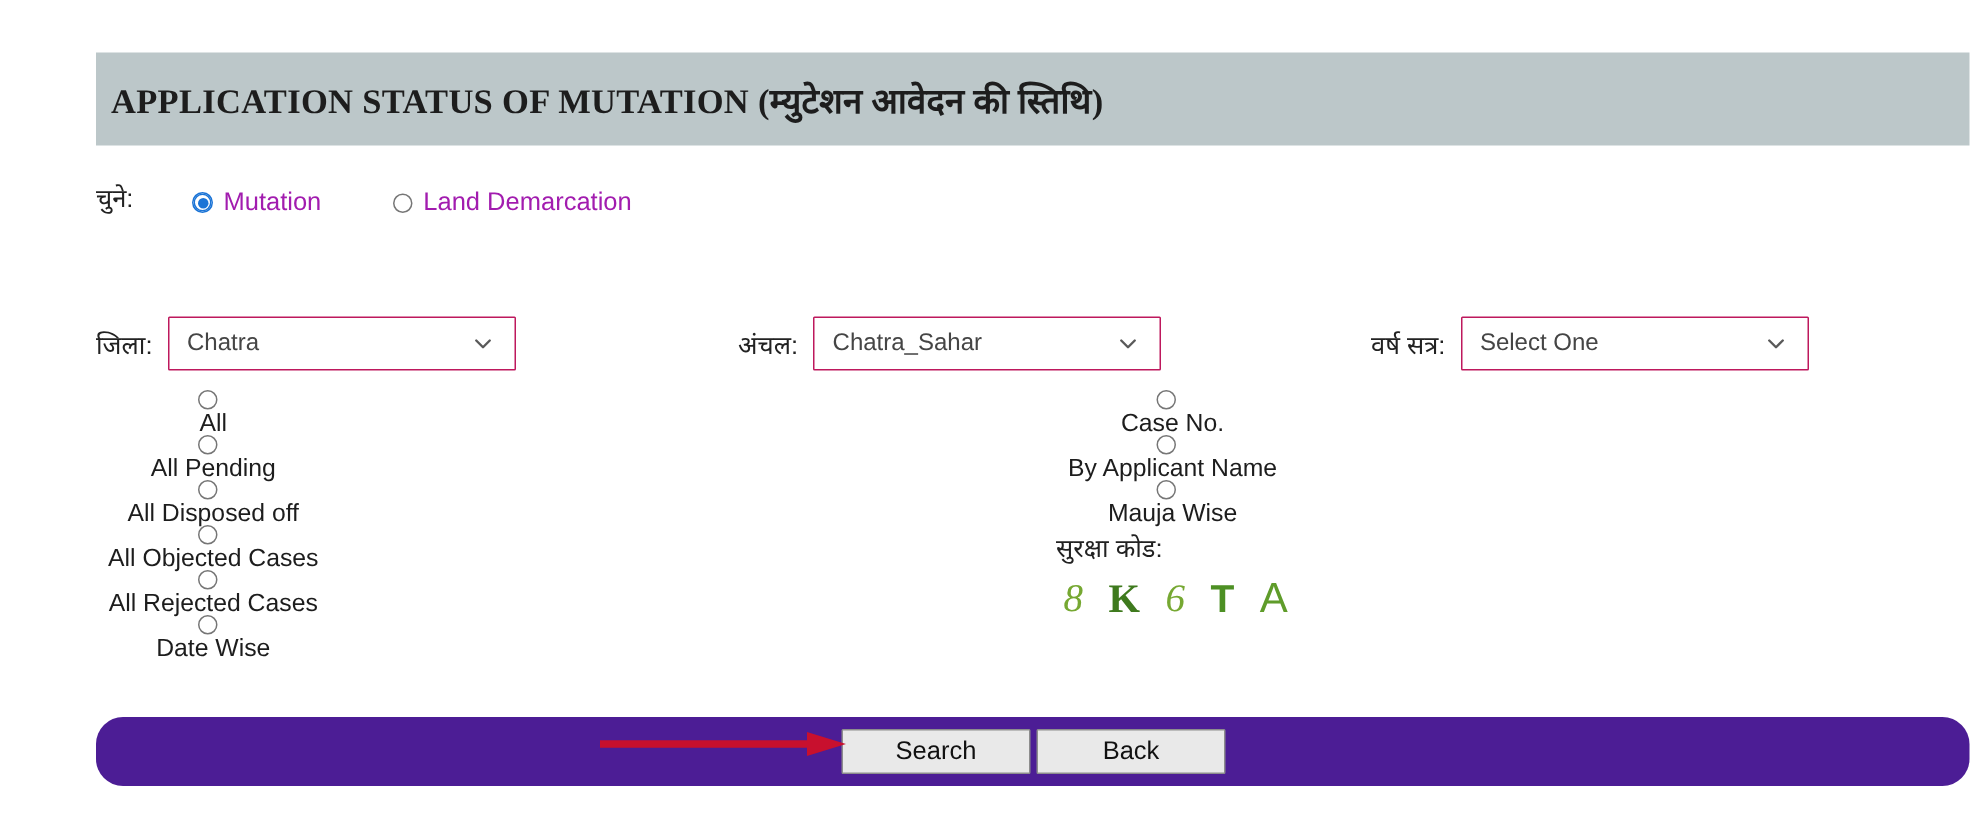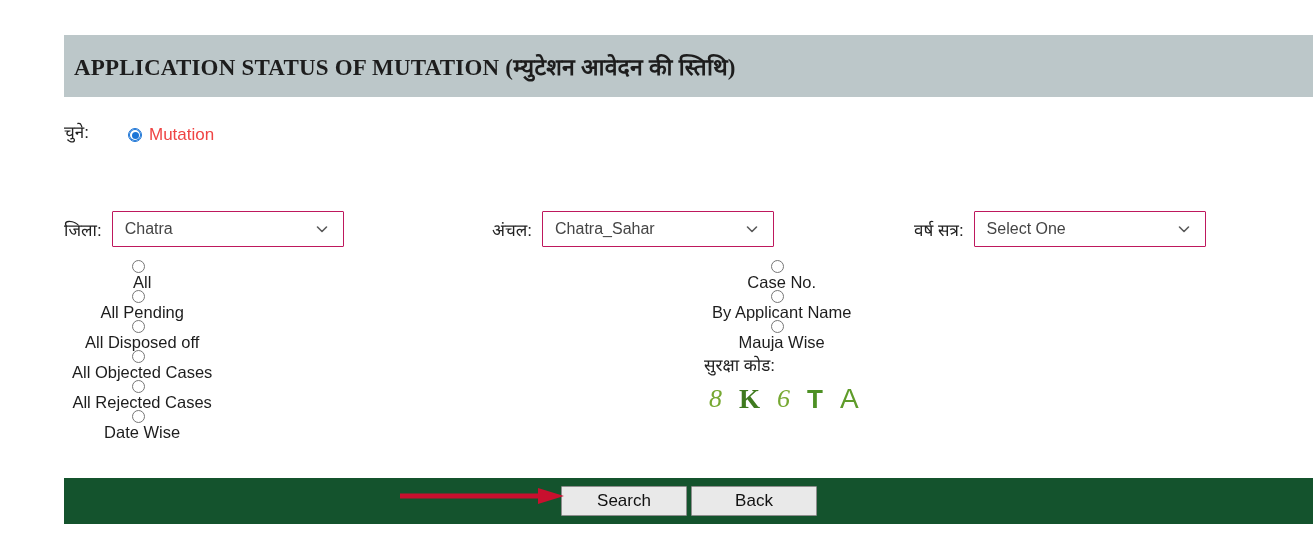--- a/index.html
+++ b/index.html
@@ -59,21 +59,21 @@
   }
   .choose-label {
     font-size: 17px;
     color: #222;
     width: 60px;
   }
   .choose-opt {
     display: flex;
     align-items: center;
     font-size: 17px;
-    color: #ef4444;
+    color: #a21caf;
   }
   .choose-opt.first { margin-left: 4px; }
   .choose-opt.second { margin-left: 48px; }
   .choose-opt .lbl { margin-left: 7px; }
 
   
   .radio {
     display: inline-block;
     width: 13px;
     height: 13px;
@@ -221,21 +221,22 @@
     color: #a9a9a9;
   }
 
   
   .footer-band {
     position: absolute;
     left: 64px;
     top: 478px;
     width: 1249px;
     height: 46px;
-    background: #14532d;
+    background: #4c1d95;
+    border-radius: 18px;
   }
   .btn {
     position: absolute;
     top: 8px;
     height: 30px;
     background: #e9e9e9;
     border: 1px solid #8d8d8d;
     box-sizing: border-box;
     font-family: "Liberation Sans", sans-serif;
     font-size: 17px;
@@ -267,20 +268,24 @@
   </div>
 
   <div class="choose-row">
     <span class="choose-label">चुने:</span>
 
     <label class="choose-opt first">
       <span class="radio checked"></span>
       <span class="lbl">Mutation</span>
     </label>
 
+    <label class="choose-opt second">
+      <span class="radio"></span>
+      <span class="lbl">Land Demarcation</span>
+    </label>
   </div>
 
   <div class="selects-row">
 
     <div class="sel-group g1">
       <span class="sel-label">जिला:</span>
       <div class="dropdown">
         <span class="value">Chatra</span>
         <span class="chev">
           <svg width="14" height="14" viewBox="0 0 14 14">

